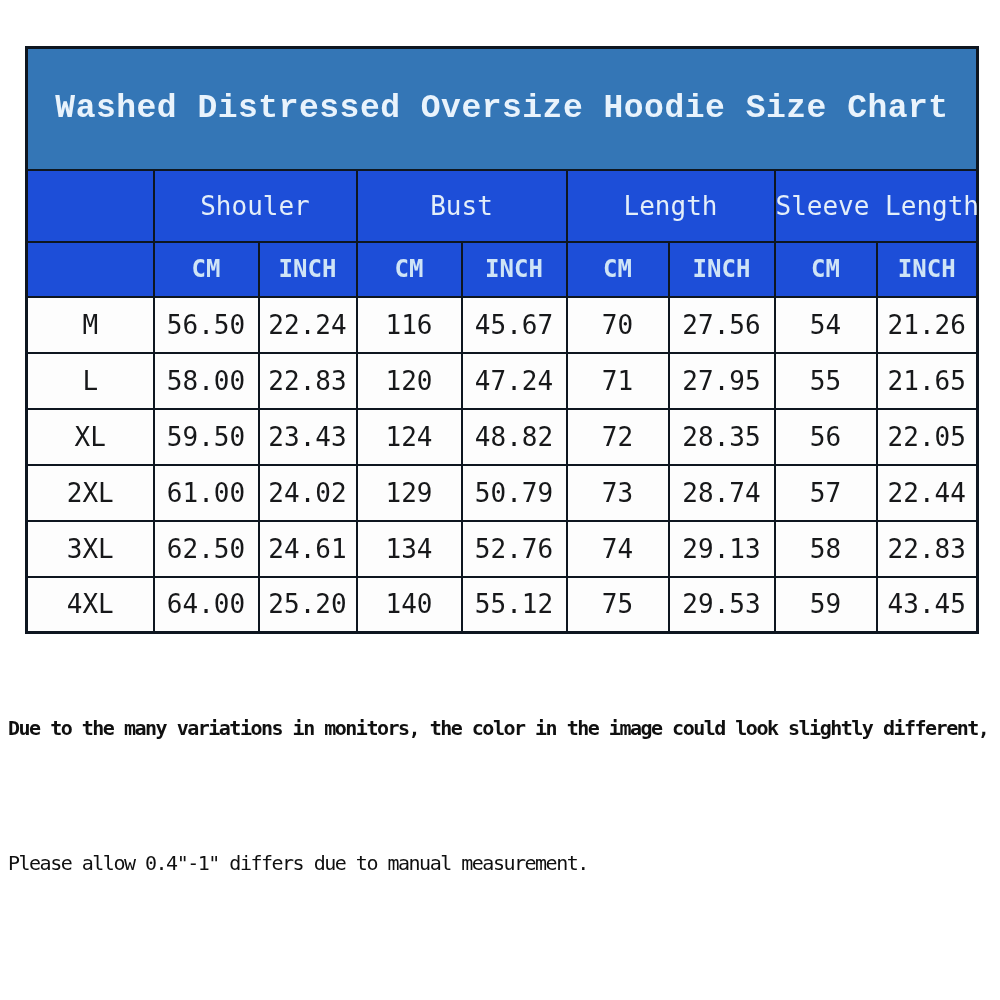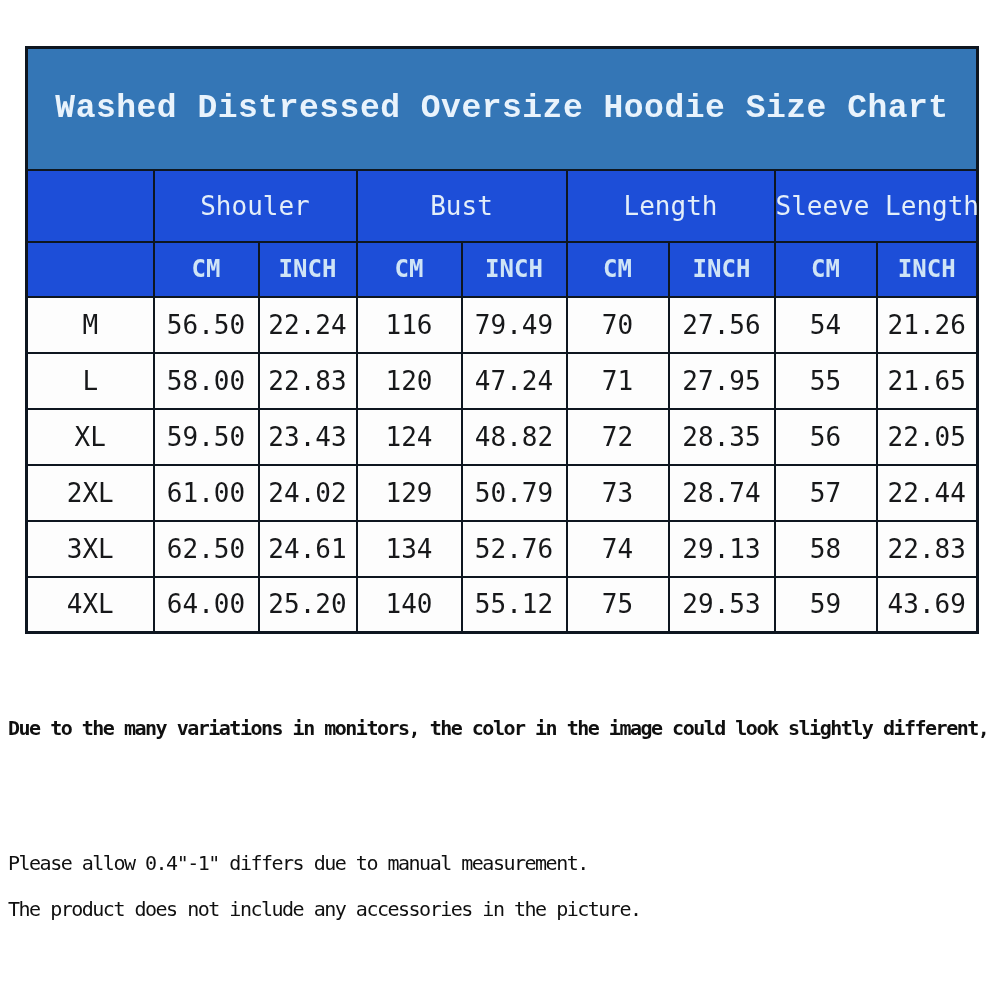--- a/index.html
+++ b/index.html
@@ -109,21 +109,21 @@
       <td>INCH</td>
       <td>CM</td>
       <td>INCH</td>
     </tr>
 
     <tr class="data-row">
       <td>M</td>
       <td>56.50</td>
       <td>22.24</td>
       <td>116</td>
-      <td>79.49</td>
+      <td>45.67</td>
       <td>70</td>
       <td>27.56</td>
       <td>54</td>
       <td>21.26</td>
     </tr>
 
     <tr class="data-row">
       <td>L</td>
       <td>58.00</td>
       <td>22.83</td>
@@ -173,22 +173,21 @@
 
     <tr class="data-row">
       <td>4XL</td>
       <td>64.00</td>
       <td>25.20</td>
       <td>140</td>
       <td>55.12</td>
       <td>75</td>
       <td>29.53</td>
       <td>59</td>
-      <td>43.69</td>
+      <td>43.45</td>
     </tr>
   </tbody>
     </table>
 
   <div class="note note-1">Due to the many variations in monitors, the color in the image could look slightly different,</div>
   <div class="note note-3">Please allow 0.4"-1" differs due to manual measurement.</div>
-  <div class="note note-4">The product does not include any accessories in the picture.</div>
 
 </div>
 
 </body></html>

